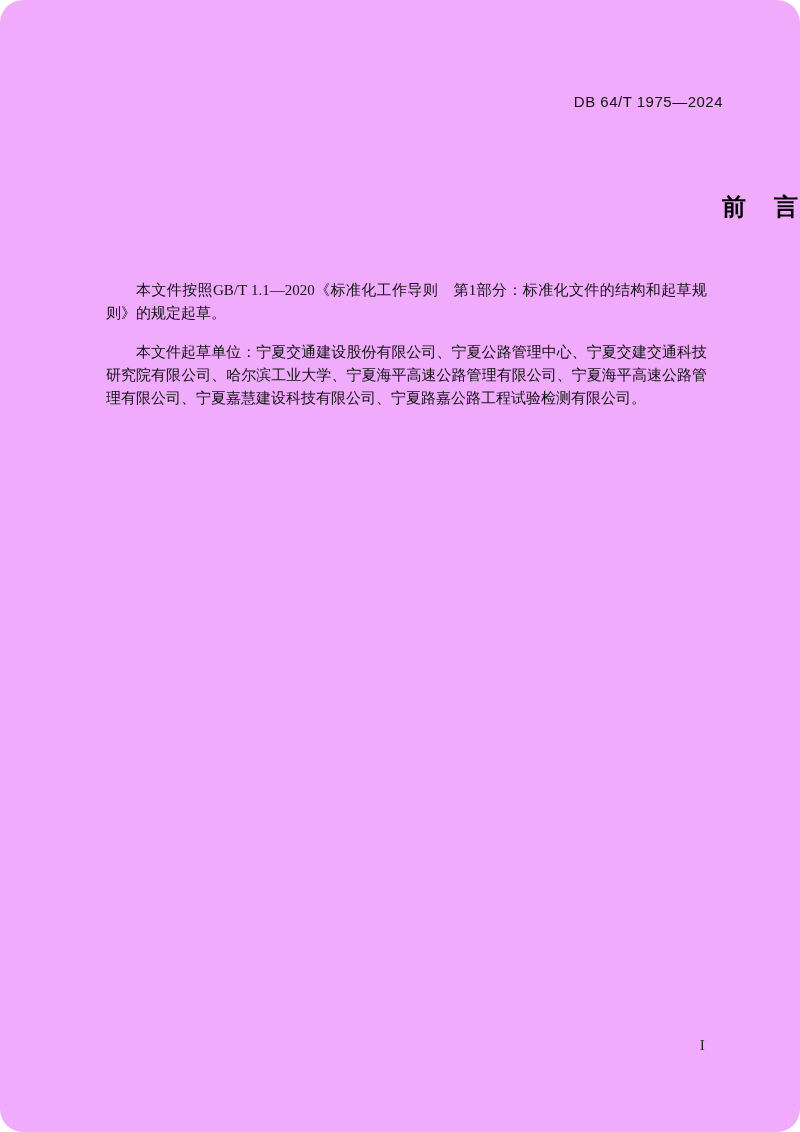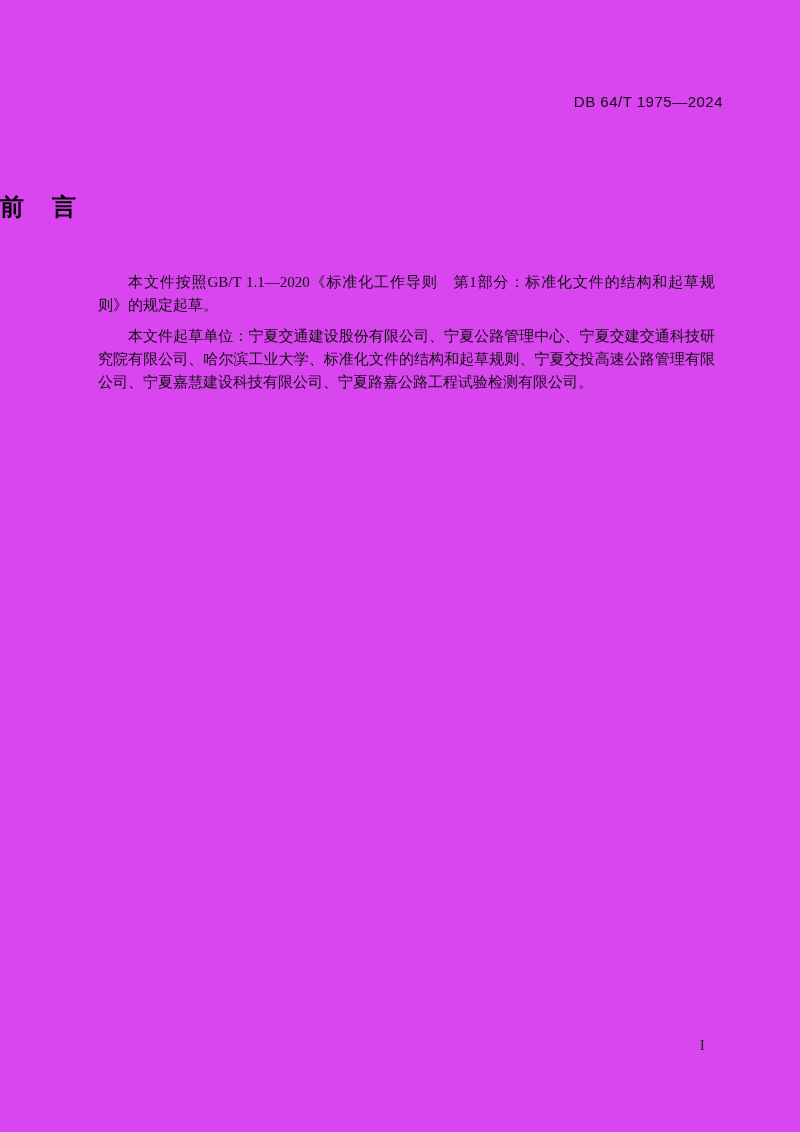--- a/index.html
+++ b/index.html
@@ -4,61 +4,62 @@
 <style>
   html, body {
     margin: 0;
     padding: 0;
     background: #ffffff;
   }
   .page {
     position: relative;
     width: 800px;
     height: 1132px;
-    background: #d946ef;
+    background: #f0abfc;
     overflow: hidden;
     color: #111111;
+    border-radius: 23px;
   }
   .doc-code {
     position: absolute;
     top: 93px;
     right: 77px;
     font-family: "Liberation Sans", "DejaVu Sans", sans-serif;
     font-size: 15px;
     letter-spacing: 0.5px;
     color: #111111;
     white-space: nowrap;
   }
   .foreword-title {
     position: absolute;
     top: 193px;
     left: 0;
     width: 100%;
     margin: 0;
-    text-align: left;
+    text-align: right;
     font-family: "Liberation Sans", "DejaVu Sans", sans-serif;
     font-weight: bold;
     font-size: 24px;
     line-height: 28px;
     color: #000000;
     letter-spacing: 2px;
   }
   .body-block {
     position: absolute;
     top: 263px;
     left: 90px;
     right: 77px;
     font-family: "Liberation Serif", "DejaVu Serif", serif;
     font-size: 15px;
     line-height: 23px;
     text-align: justify;
     color: #111111;
   }
   .body-block p {
-    margin: 8px;
+    margin: 16px;
     padding: 0;
     text-indent: 2em;
   }
   .page-number {
     position: absolute;
     top: 1038px;
     left: 700px;
     font-family: "Liberation Serif", "DejaVu Serif", serif;
     font-size: 14px;
     color: #222222;
@@ -68,18 +69,18 @@
 <body>
 
 <div class="page">
 
   <div class="doc-code">DB 64/T 1975—2024</div>
 
   <h1 class="foreword-title">前　言</h1>
 
   <div class="body-block">
     <p>本文件按照GB/T 1.1—2020《标准化工作导则　第1部分：标准化文件的结构和起草规则》的规定起草。</p>
-    <p>本文件起草单位：宁夏交通建设股份有限公司、宁夏公路管理中心、宁夏交建交通科技研究院有限公司、哈尔滨工业大学、标准化文件的结构和起草规则、宁夏交投高速公路管理有限公司、宁夏嘉慧建设科技有限公司、宁夏路嘉公路工程试验检测有限公司。</p>
+    <p>本文件起草单位：宁夏交通建设股份有限公司、宁夏公路管理中心、宁夏交建交通科技研究院有限公司、哈尔滨工业大学、宁夏海平高速公路管理有限公司、宁夏海平高速公路管理有限公司、宁夏嘉慧建设科技有限公司、宁夏路嘉公路工程试验检测有限公司。</p>
   </div>
 
   <div class="page-number">I</div>
 
 </div>
 
 </body></html>

